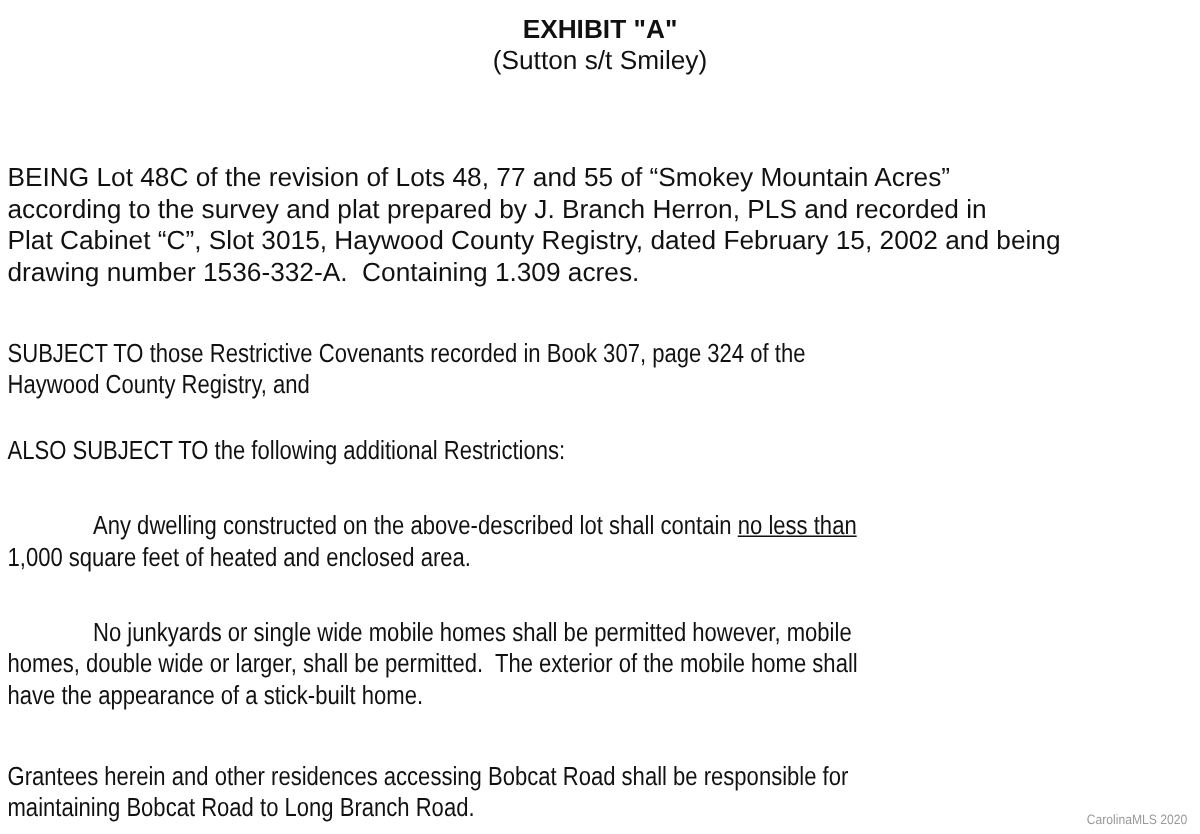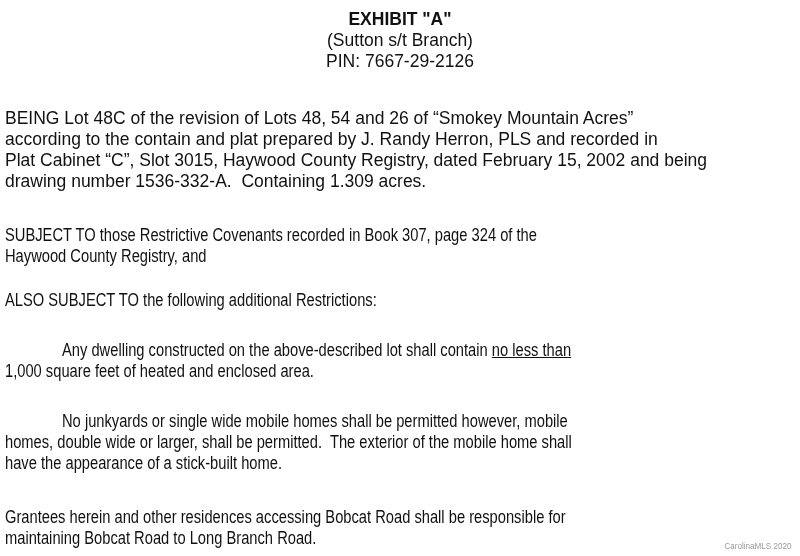--- a/index.html
+++ b/index.html
@@ -23,26 +23,25 @@
       font-size: 9px; color: #9a9a9a; white-space: nowrap;
       transform-origin: 100% 0; transform: scaleX(0.9);
     }
   </style>
 </head>
 <body>
 
 <div class="page">
 
   <div class="header h-title">EXHIBIT "A"</div>
-  <div class="header h-sub">(Sutton s/t Branch)</div>
-  <div class="header h-pin">PIN:  7667-29-2126</div>
+  <div class="header h-sub">(Sutton s/t Smiley)</div>
 
   <div>
-    <div class="line" style="top:108px">BEING Lot 48C of the revision of Lots 48, 54 and 26 of “Smokey Mountain Acres”</div>
-    <div class="line" style="top:129px">according to the contain and plat prepared by J. Randy Herron, PLS and recorded in</div>
+    <div class="line" style="top:108px">BEING Lot 48C of the revision of Lots 48, 77 and 55 of “Smokey Mountain Acres”</div>
+    <div class="line" style="top:129px">according to the survey and plat prepared by J. Branch Herron, PLS and recorded in</div>
     <div class="line" style="top:150px">Plat Cabinet “C”, Slot 3015, Haywood County Registry, dated February 15, 2002 and being</div>
     <div class="line" style="top:171px">drawing number 1536-332-A.  Containing 1.309 acres.</div>
   </div>
 
   <div>
     <div class="line cond" style="top:225px">SUBJECT TO those Restrictive Covenants recorded in Book 307, page 324 of the</div>
     <div class="line cond" style="top:246px">Haywood County Registry, and</div>
   </div>
 
   <div class="line cond" style="top:290px">ALSO SUBJECT TO the following additional Restrictions:</div>

